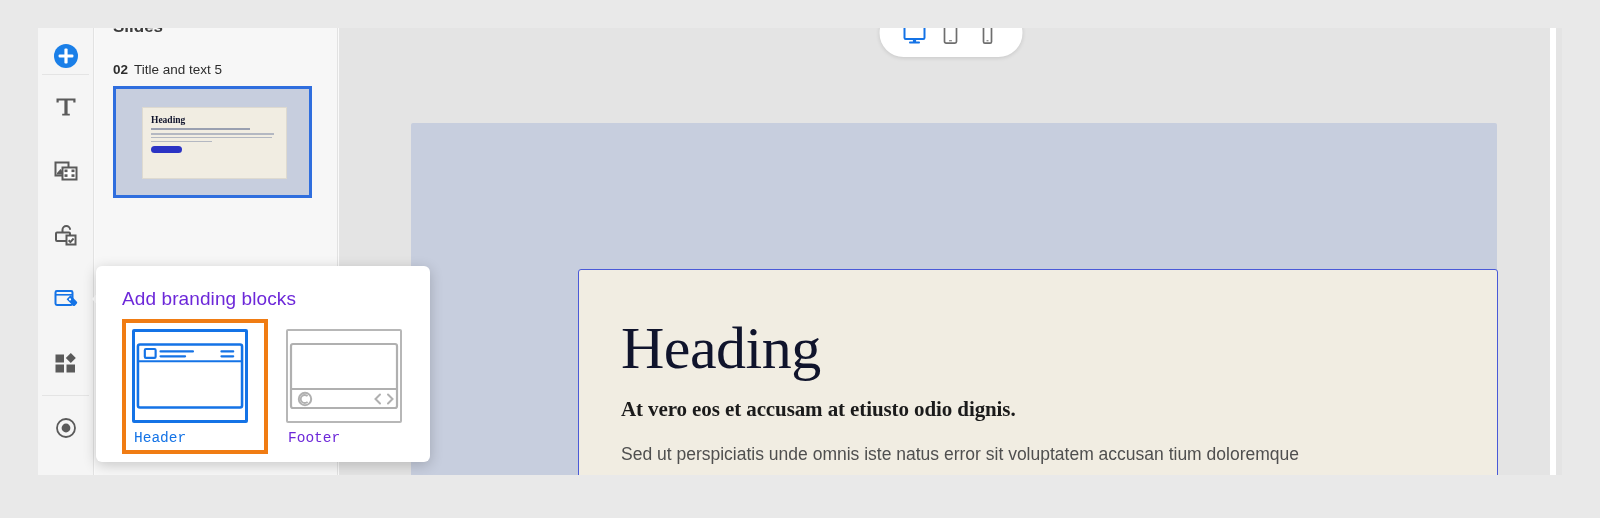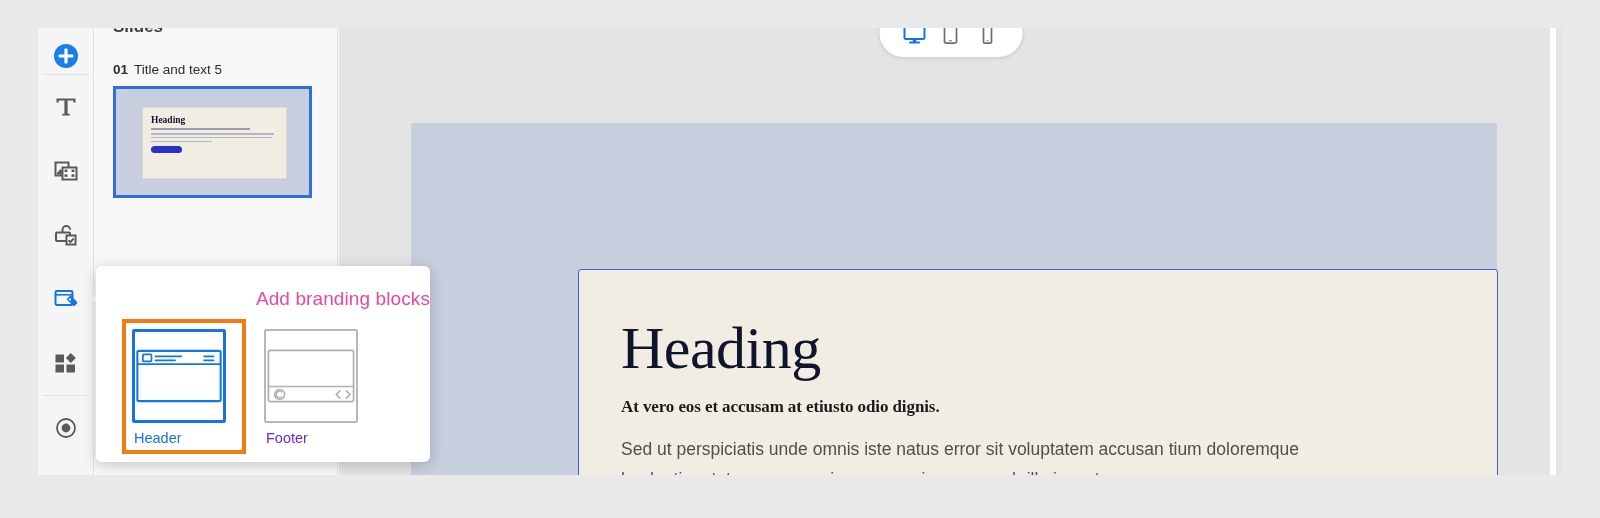--- a/index.html
+++ b/index.html
@@ -213,21 +213,21 @@
     font-family: "Liberation Serif", serif;
     font-size: 60px;
     font-weight: 400;
     color: #10142c;
     line-height: 1.0;
     letter-spacing: -0.5px;
     margin: 0;
   }
   .block-sub {
     font-family: "Liberation Serif", serif;
-    font-size: 17px;
+    font-size: 21px;
     font-weight: 700;
     color: #1b1b1b;
     margin: 19px 0 0 0;
     letter-spacing: -0.1px;
   }
   .block-body {
     font-size: 17.5px;
     color: #4f4f4f;
     line-height: 1.72;
     margin: 17px 0 0 0;
@@ -253,36 +253,36 @@
     height: 196px;
     background: #ffffff;
     border-radius: 6px;
     box-shadow: 0 3px 14px rgba(0,0,0,.20);
     z-index: 50;
     padding: 22px 0 0 26px;
     box-sizing: border-box;
   }
   .popover-title {
     font-size: 19px;
-    color: #ec4899;
+    color: #6d28d9;
     font-weight: 400;
     margin: 0 0 9px 0;
     letter-spacing: .1px;
-    text-align: right;
   }
   .block-cards {
     display: flex;
     gap: 8px;
   }
   .block-card {
-    width: 124px;
+    width: 146px;
     padding: 6px 16px 4px 6px;
     box-sizing: border-box;
     border: 4px solid transparent;
     cursor: pointer;
+    font-family: Liberation Mono, monospace;
   }
   .block-card.selected { border-color: #f07c13; }
   .card-art {
     height: 94px;
     box-sizing: border-box;
     display: flex;
     align-items: center;
     justify-content: center;
     border: 2px solid #b7b7b7;
     border-radius: 2px;
@@ -391,21 +391,21 @@
           </span>
         </div>
       </div>
 
     </div>
 
     <div class="slides-panel">
       <h2 class="slides-title">Slides</h2>
 
       <div class="slide-label">
-        <span class="num">01</span><span>Title and text 5</span>
+        <span class="num">02</span><span>Title and text 5</span>
       </div>
 
       <div class="slide-thumb">
         <div class="thumb-card">
           <div class="thumb-heading">Heading</div>
           <div class="thumb-sub"></div>
           <div class="thumb-lines">
             <i style="width:97%"></i>
               <i style="width:95%"></i>
               <i style="width:48%"></i>

